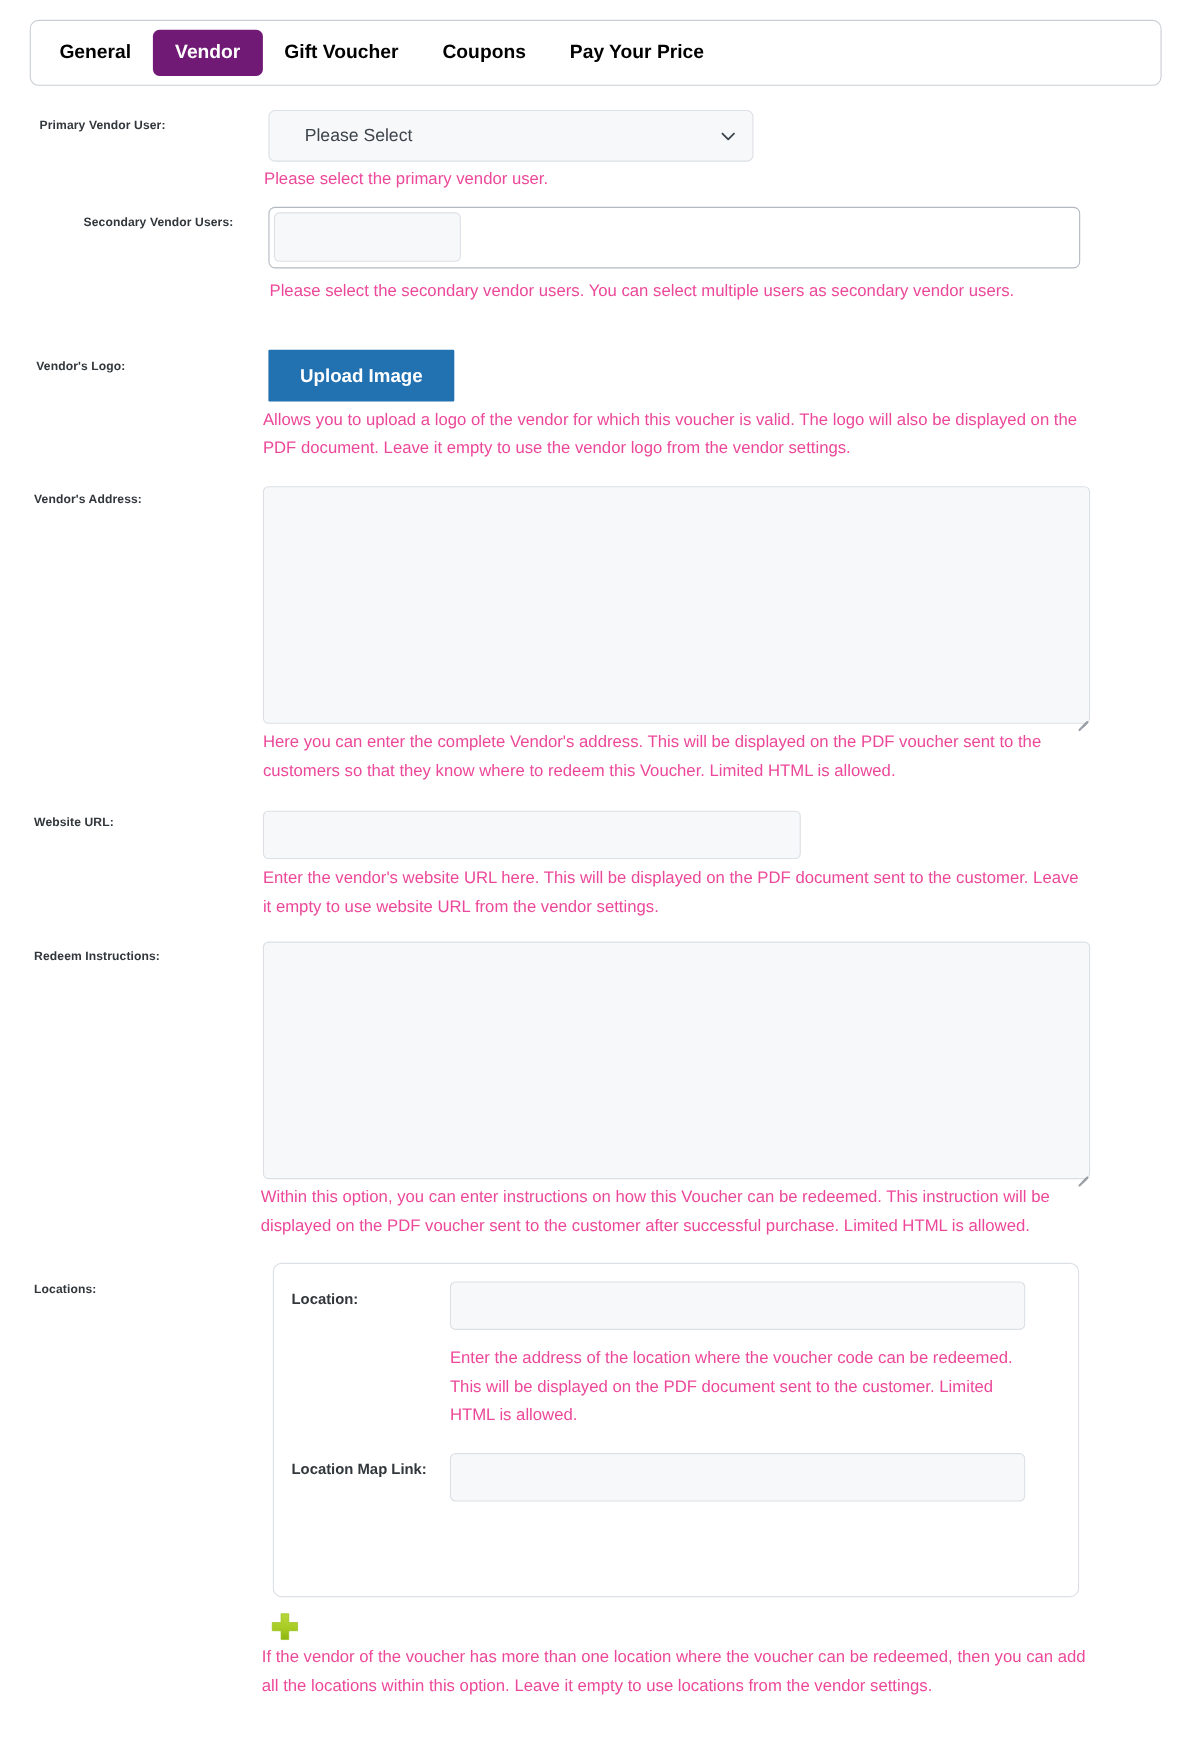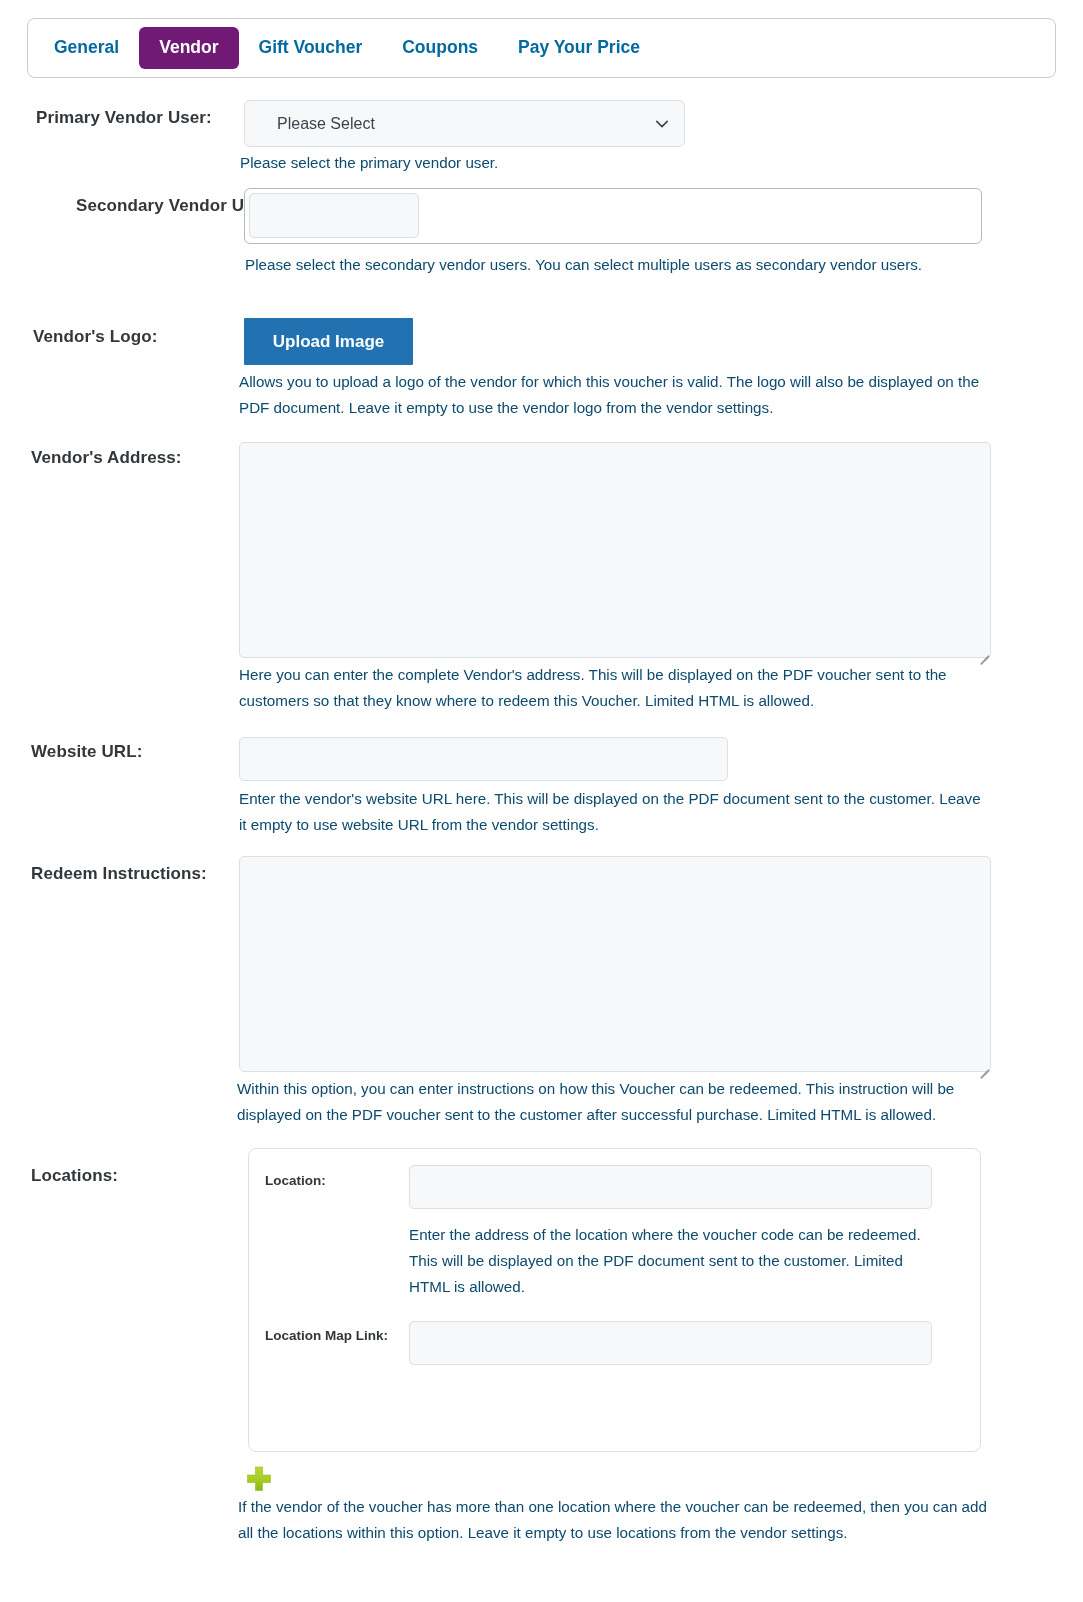--- a/index.html
+++ b/index.html
@@ -27,45 +27,45 @@
     background: #ffffff;
     border: 1px solid #c9cdd2;
     border-radius: 8px;
     display: flex;
     align-items: center;
     padding: 0 6px;
   }
   .tab {
     font-size: 17.5px;
     font-weight: 700;
-    color: #0369a1;
+    color: #000000;
     padding: 12px 20px;
     border-radius: 6px;
     white-space: nowrap;
     line-height: 1;
     cursor: pointer;
     background: transparent;
     border: none;
     font-family: "Liberation Sans", sans-serif;
   }
   .tab.active {
     background: #701a75;
     color: #ffffff;
   }
   .fieldlabel {
     position: absolute;
-    font-size: 17px;
+    font-size: 11px;
     font-weight: 700;
     color: #32373c;
     letter-spacing: .1px;
     white-space: nowrap;
   }
   .desc {
     font-size: 15.2px;
-    color: #0c4a6e;
+    color: #ec4899;
     line-height: 26px;
     font-weight: 400;
   }
 
   
   .inp {
     background: #f7f8fa;
     border: 1px solid #dcdfe4;
     border-radius: 5px;
     font-size: 15.5px;

